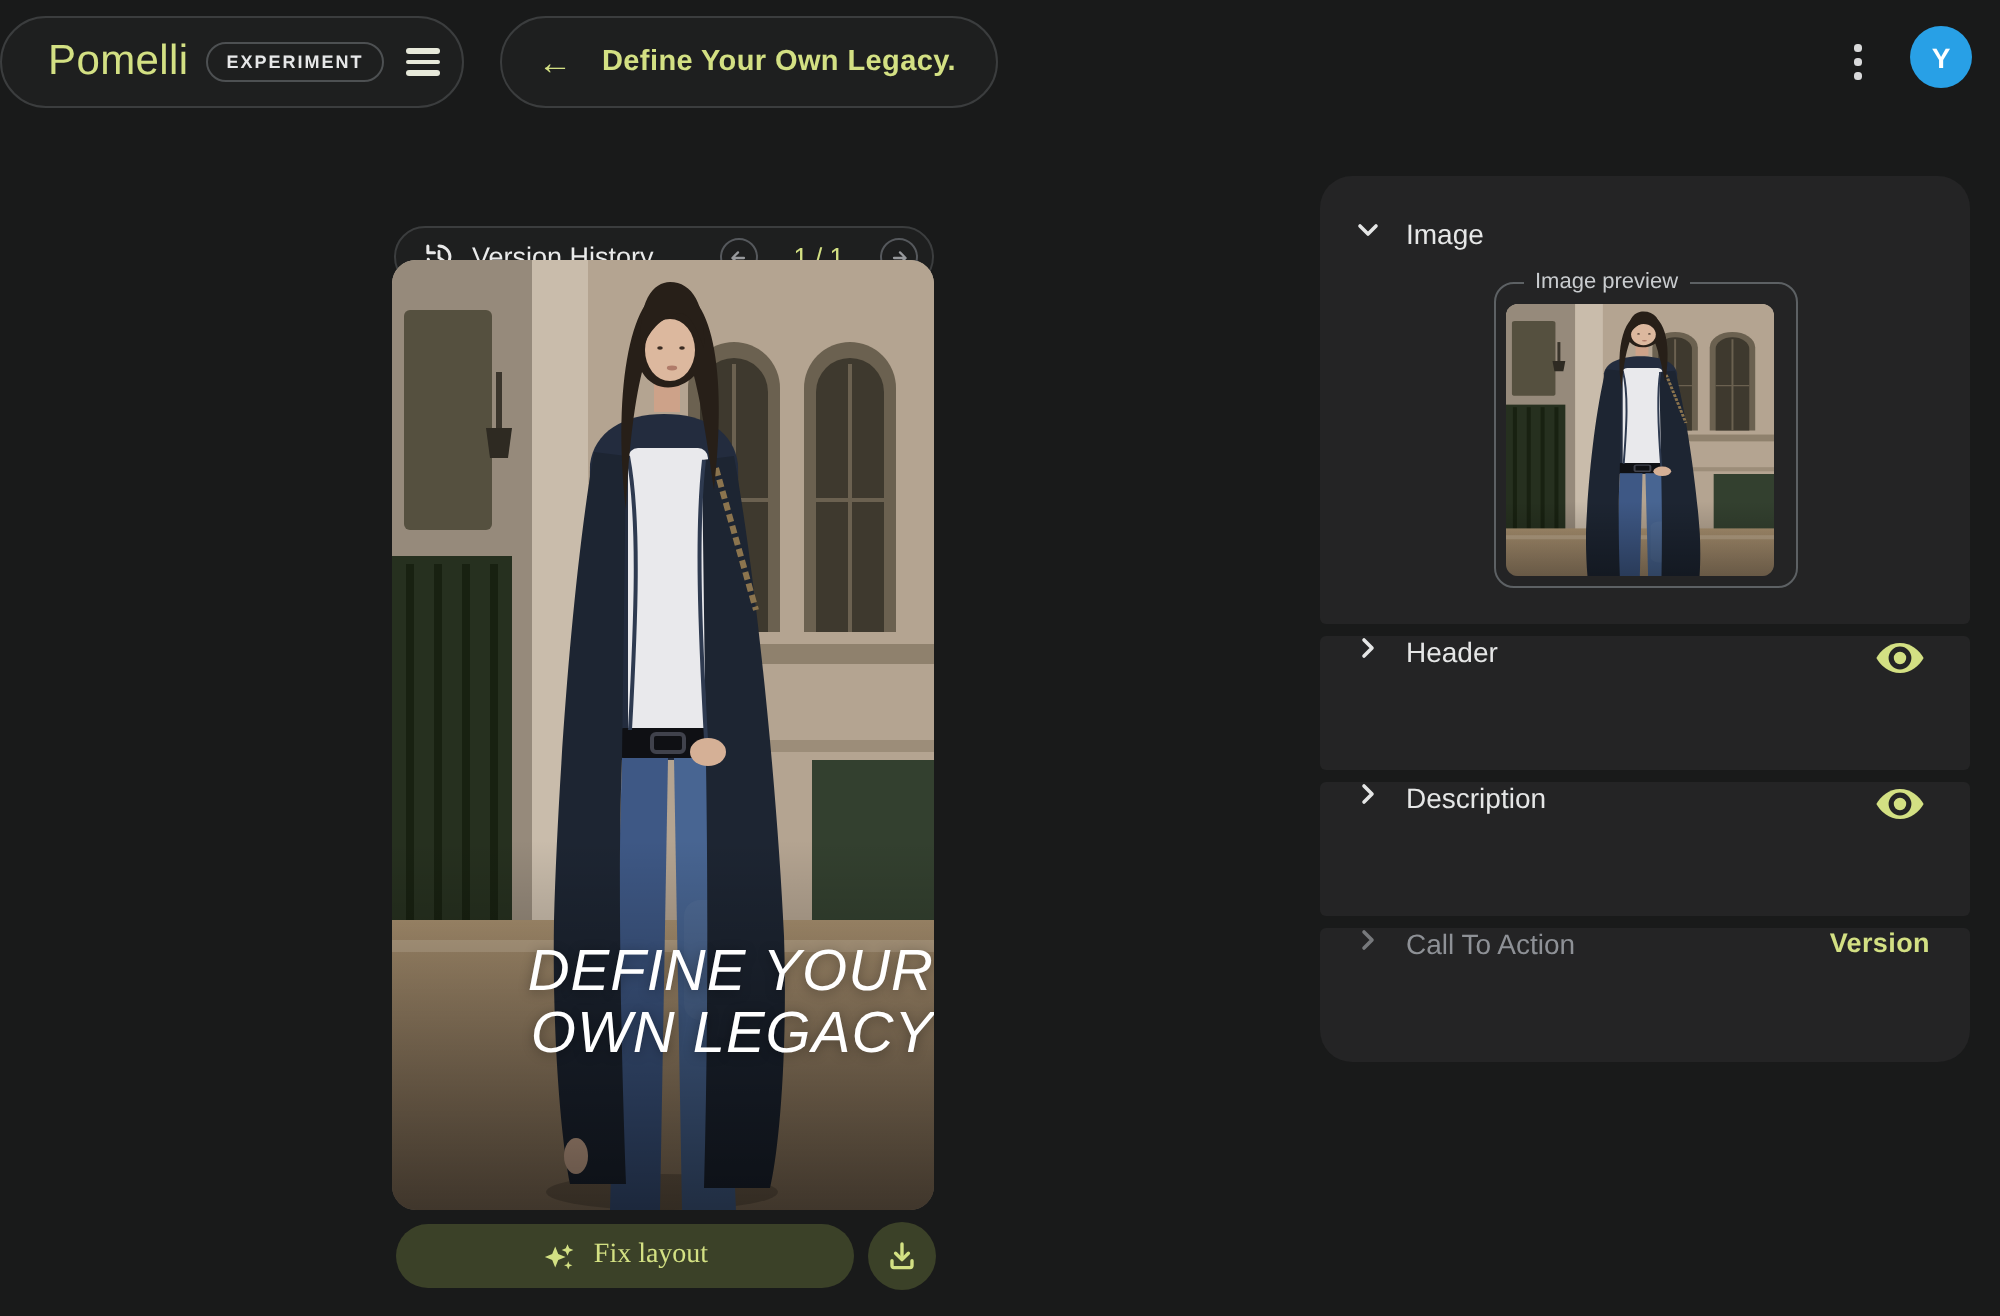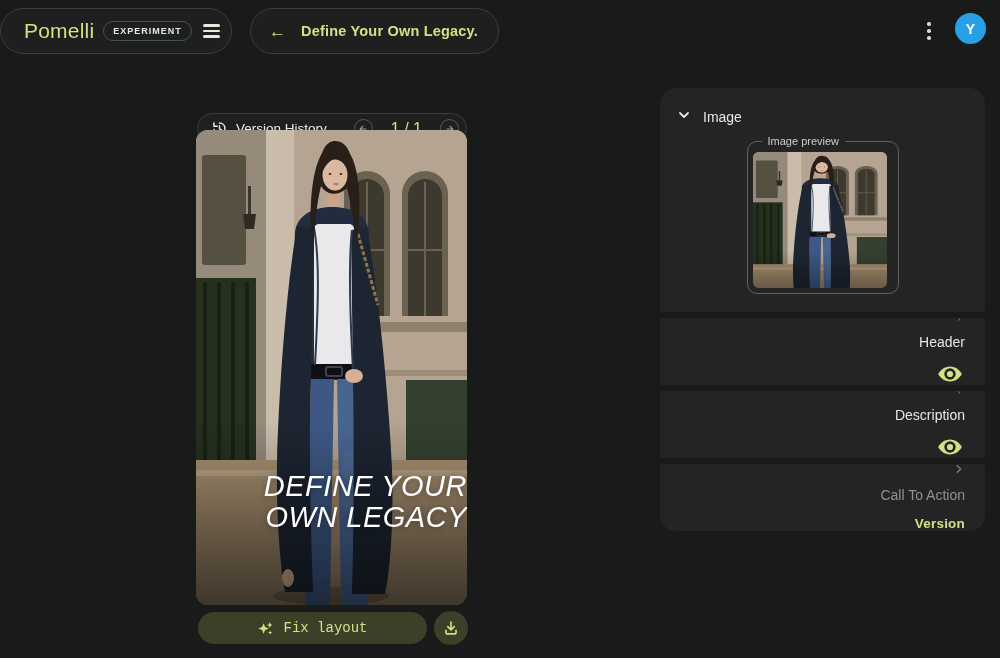--- a/index.html
+++ b/index.html
@@ -41,52 +41,52 @@
   
   .version-pill {
     position: absolute; left: 197px; top: 89px; width: 270px; height: 31px;
     background: var(--pill-bg); border: 1px solid var(--pill-border); border-radius: 16px;
     display: flex; align-items: center; padding: 0 7px 0 13px; gap: 8px; margin-top: 24px;
   }
   .version-label { font-size: 13.5px; font-weight: 500; color: #e9eaea; white-space: nowrap; }
   .nav-circle { width: 19px; height: 19px; border-radius: 50%; border: 1.5px solid #55585c;
     background: none; display:flex; align-items:center; justify-content:center; cursor: pointer; padding:0; }
   .nav-circle:first-of-type { margin-left: auto; }
-  .version-indicator { font-size: 16px; font-weight: 500; color: var(--accent); margin: 0 10px; white-space: nowrap; }
+  .version-indicator { font-size: 13px; font-weight: 500; color: var(--accent); margin: 0 10px; white-space: nowrap; }
 
   
   .artwork-frame { position: absolute; left: 196px; top: 130px; width: 271px; height: 475px;
     border-radius: 12px; overflow: hidden; cursor: pointer; }
   .artwork-frame > svg { display:block; width: 100%; height: 100%; }
   .overlay { position: absolute; left: 0; right: 0; top: 341px; text-align: right; pointer-events: none; }
   .headline { white-space: pre-line; font-style: italic; font-weight: 500; font-size: 29px;
     line-height: 31px; letter-spacing: .5px; color: var(--photo-text);
     text-shadow: 0 1px 6px rgba(0,0,0,.35); }
   .caption { margin-top: 10px; padding: 0 14px; font-size: 12px; line-height: 17px;
     font-weight: 500; color: #fbfbfb; text-shadow: 0 1px 4px rgba(0,0,0,.4); }
 
   
   .fix-btn { position: absolute; left: 198px; top: 612px; width: 229px; height: 32px;
     border: none; border-radius: 16px; background: var(--olive-button-bg); cursor: pointer;
     display: flex; align-items: center; justify-content: center; gap: 9px; }
-  .fix-btn span { color: var(--accent); font-size: 14px; font-weight: 500; font-family: Liberation Mono, monospace; }
+  .fix-btn span { color: var(--accent); font-size: 14px; font-weight: 500; font-family: Liberation Serif, serif; }
   .dl-btn { position: absolute; left: 434px; top: 611px; width: 34px; height: 34px;
     border: none; border-radius: 50%; background: var(--olive-button-bg); cursor: pointer;
     display: flex; align-items: center; justify-content: center; }
 
   
   .panel { position: absolute; left: 660px; top: 88px; width: 325px;
     display: flex; flex-direction: column; gap: 6px; }
   .panel-section { background: var(--panel-bg); border-radius: 3px; }
   .panel-section:first-child { border-radius: 16px 16px 3px 3px; }
   .panel-section:last-child { border-radius: 3px 3px 16px 16px; }
   .section-header { display: flex; align-items: flex-start; gap: 13px; padding: 21px 20px 8px 18px;
     cursor: pointer; }
   .section-label { font-size: 14px; font-weight: 500; color: #e5e6e6; }
-  .row { height: 67px; display: flex; align-items: flex-end; gap: 13px; padding: 0 20px 0 18px; cursor: pointer; flex-direction: column; }
+  .row { height: 67px; display: flex; align-items: flex-start; gap: 13px; padding: 0 20px 0 18px; cursor: pointer; }
   .eye-btn { margin-left: auto; background: none; border: none; cursor: pointer; display: flex; padding: 2px; }
   .cta-row { cursor: default; }
   .cta-row .section-label { color: var(--text-dim); font-weight: 400; }
   .generate-btn { margin-left: auto; background: none; border: none; cursor: pointer;
     color: var(--accent); font-size: 13.5px; font-weight: 700; font-family: inherit; letter-spacing: .2px; }
 
   .preview-fieldset { border: 1px solid #5d6164; border-radius: 10px; width: 152px;
     margin: 2px auto 18px; padding: 5px; }
   .preview-fieldset legend { margin-left: 9px; padding: 0 6px; font-size: 11px; color: #c9cccf; }
   .thumb { width: 134px; height: 136px; border-radius: 6px; overflow: hidden; cursor: pointer; }

